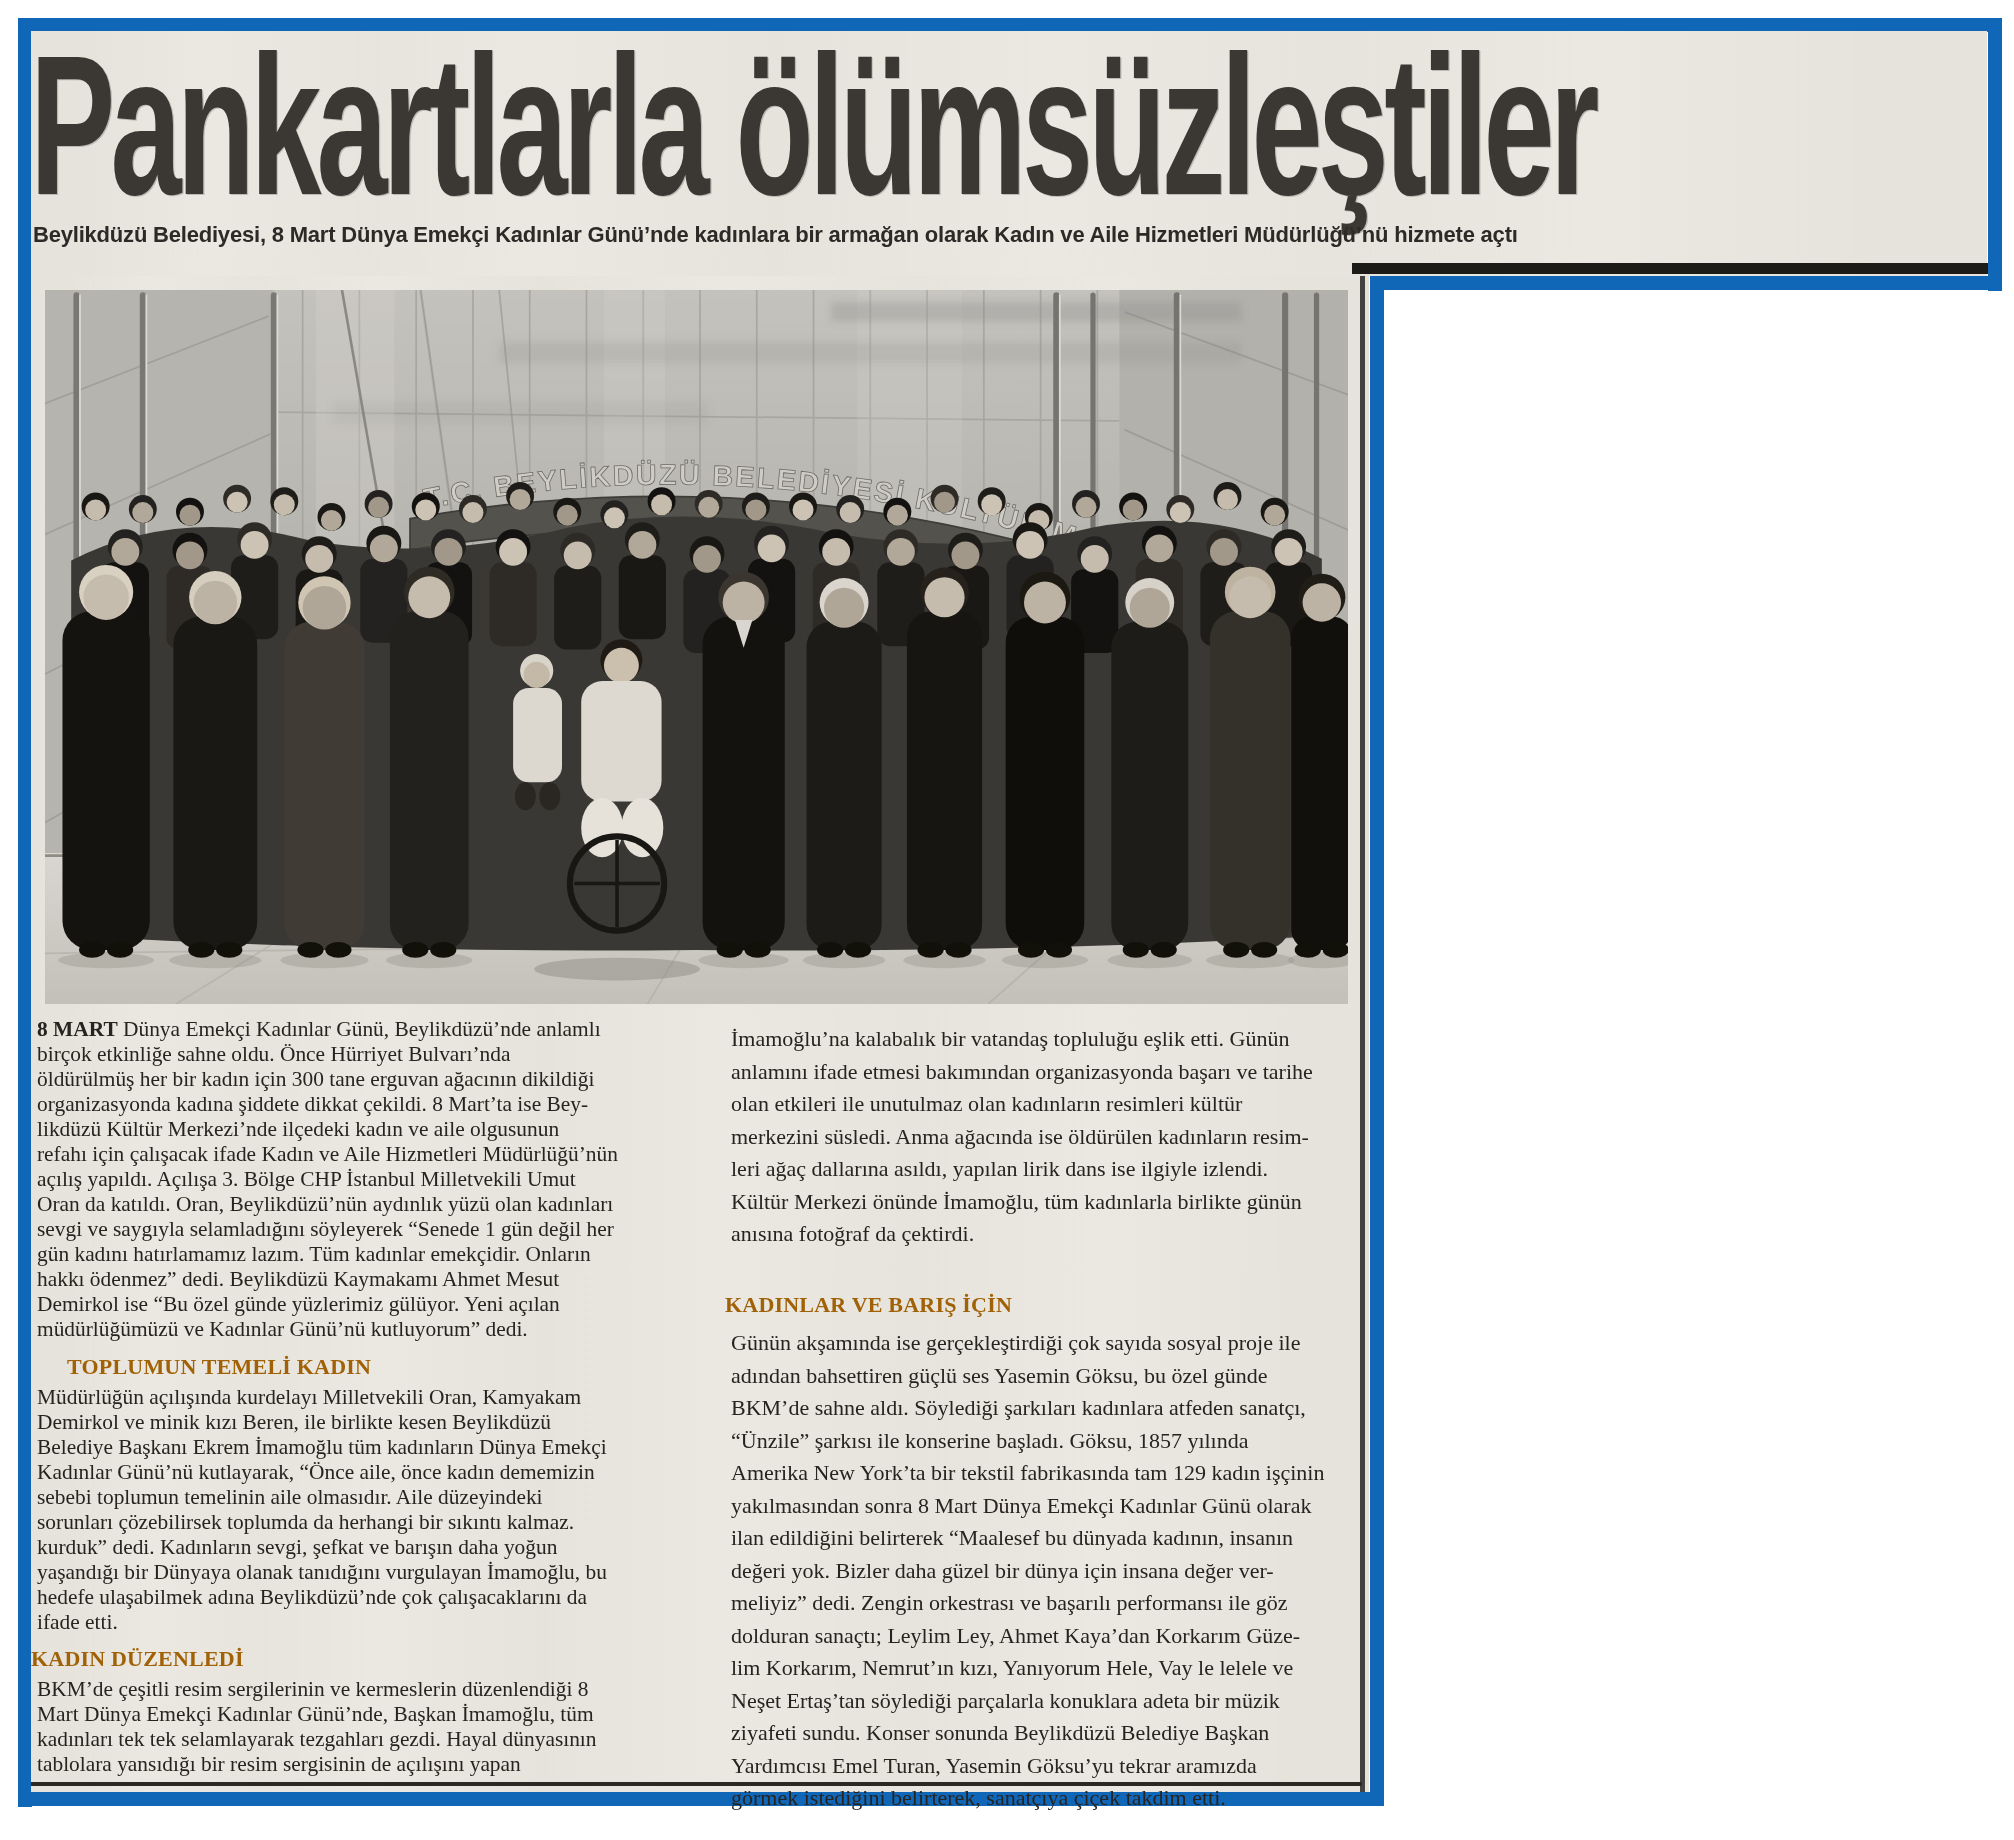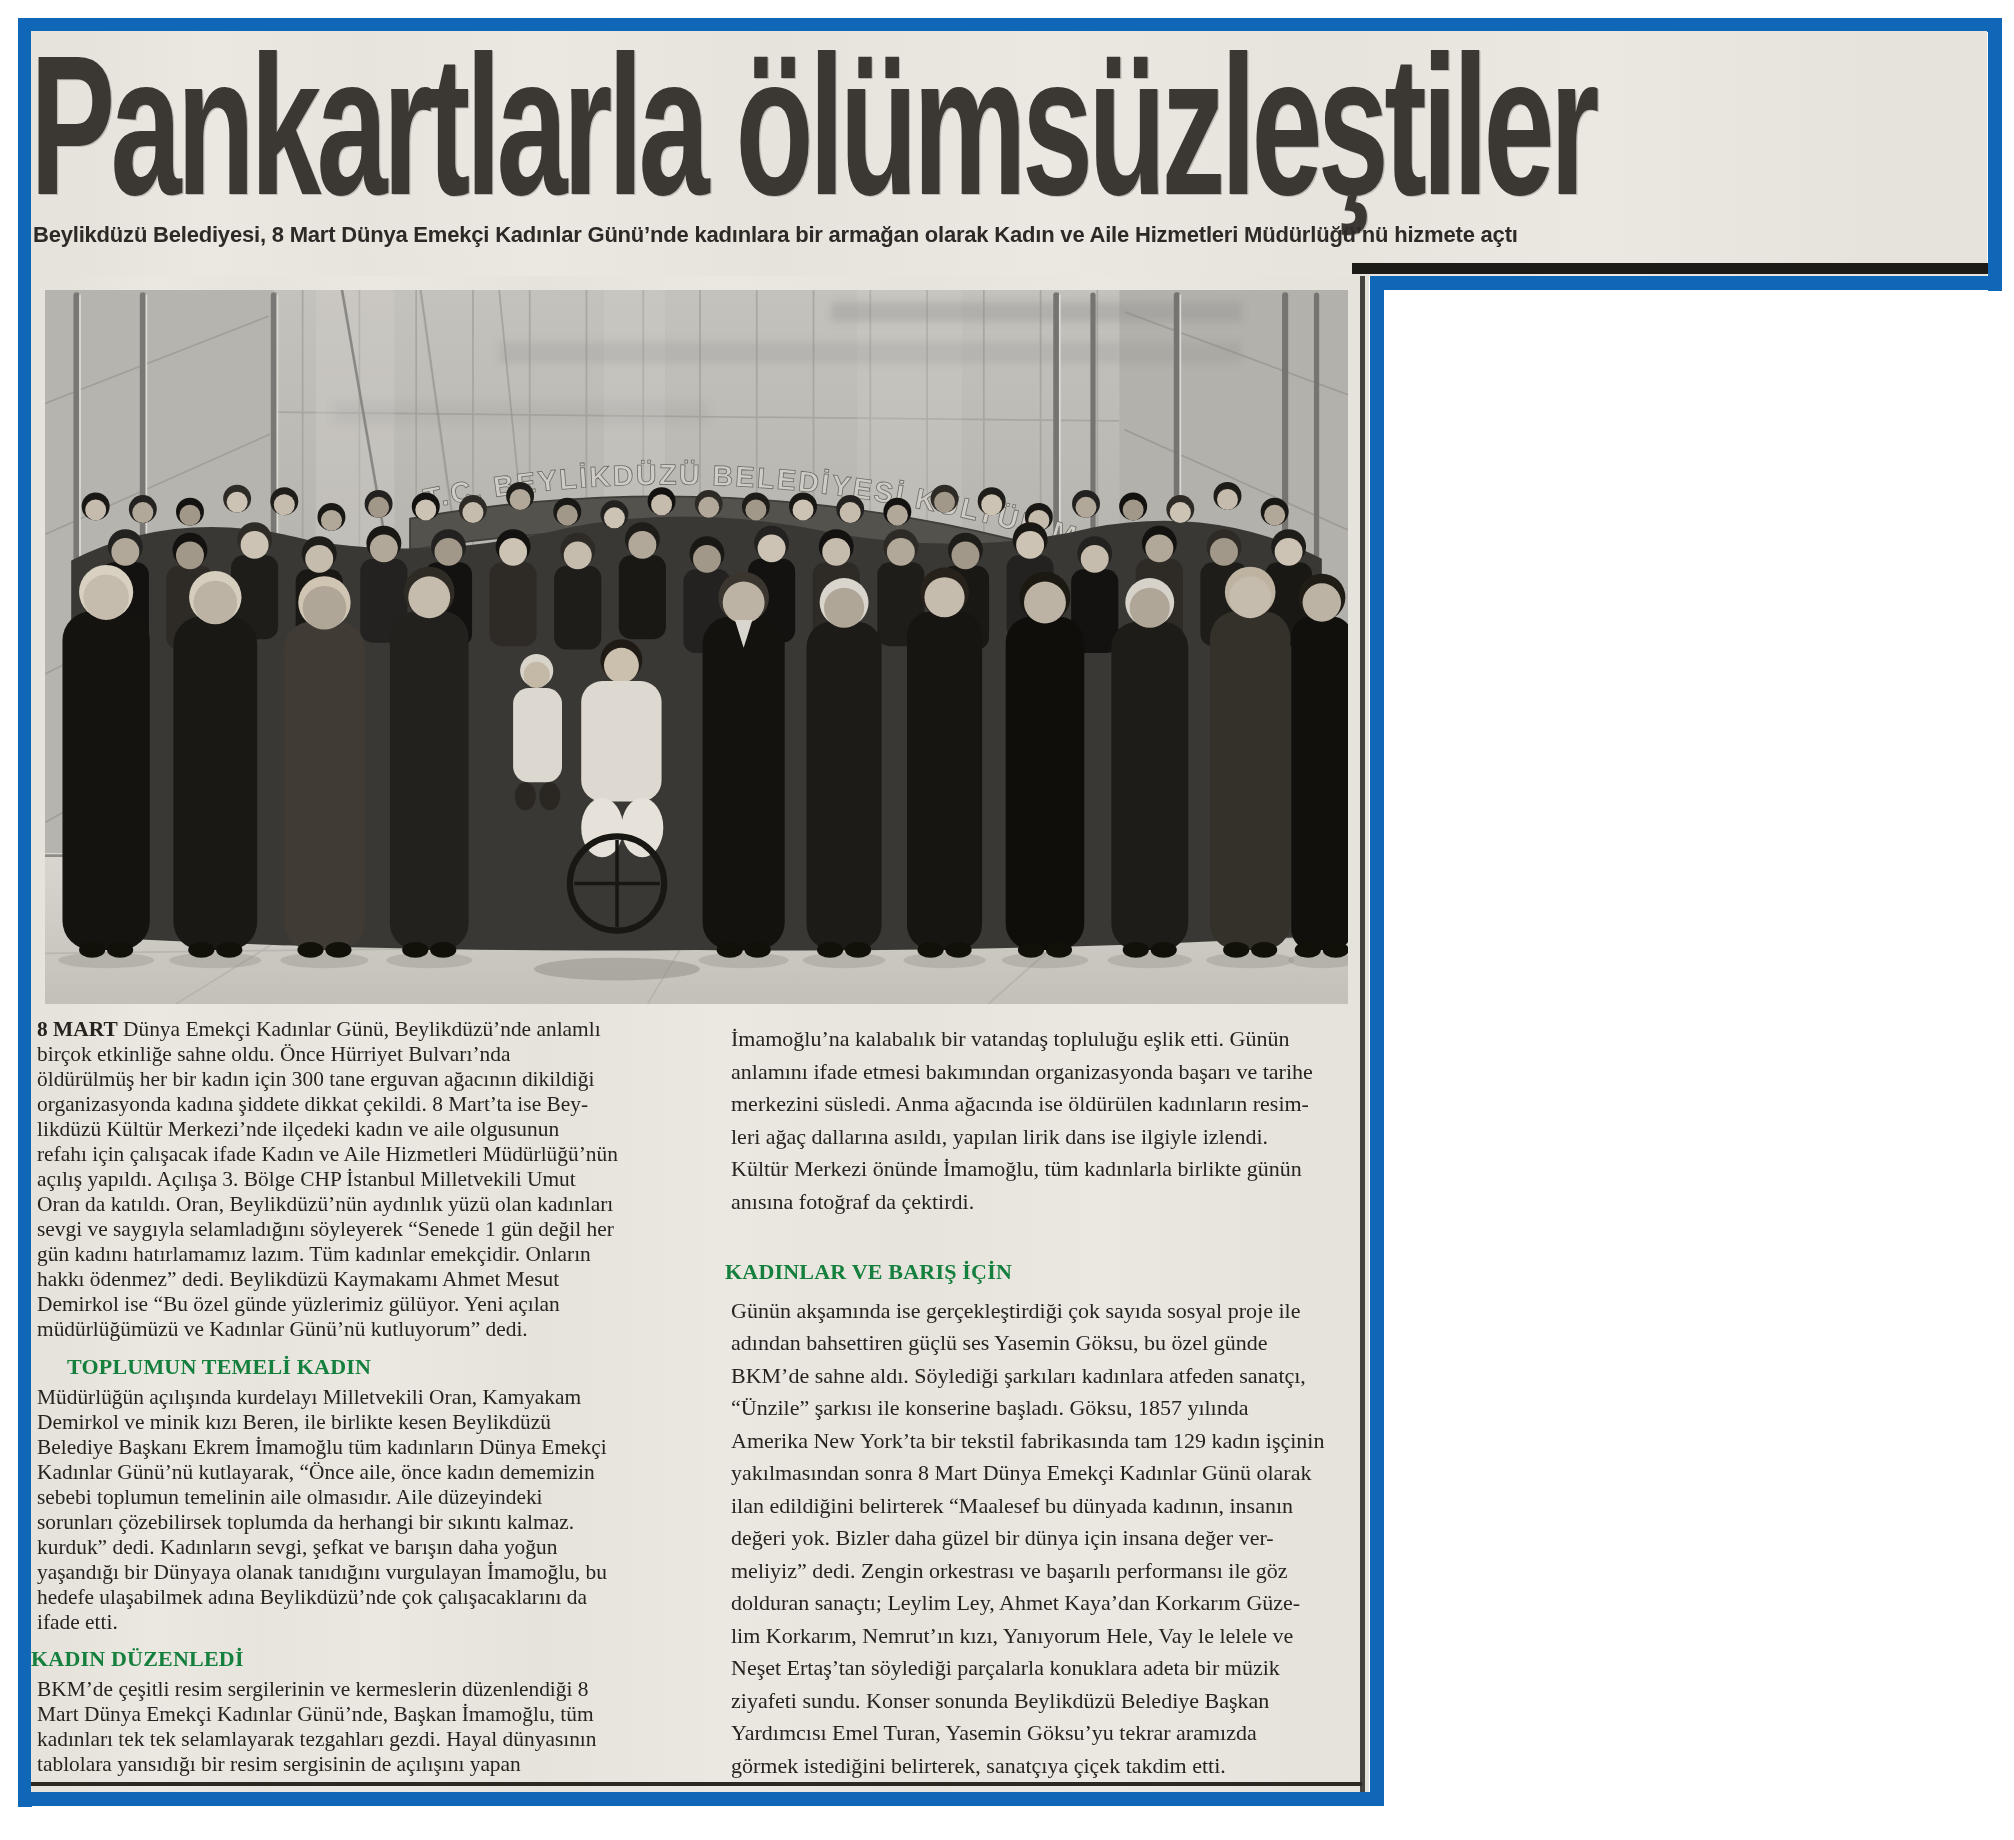--- a/index.html
+++ b/index.html
@@ -51,21 +51,21 @@
     background:#bdbbb5;
   }
   #photo svg{display:block;width:100%;height:100%;}
 
   
   .col{position:absolute;color:#27231f;}
   #col-left{left:31px;top:1011px;width:690px;font-size:21.4px;line-height:25px;}
   #col-right{left:725px;top:1017px;width:638px;font-size:22px;line-height:32.5px;}
   .tline{white-space:nowrap;}
   .col h3{
-    font-size:22px;font-weight:700;margin:0;padding:0;letter-spacing:0.2px;color:#15803d;
+    font-size:22px;font-weight:700;margin:0;padding:0;letter-spacing:0.2px;color:#a16207;
     line-height:inherit;
   }
   #col-left h3.h1{margin-top:12.2px;padding-left:36px;}
   #col-left h3.h2{margin-top:10.5px;}
   #col-right h3.h1{margin-top:38px;}
   .lead{font-weight:700;}
   .para{margin:6px;padding:0;}
 </style>
 </head>
 <body>
@@ -428,20 +428,21 @@
       <div class="tline">Mart Dünya Emekçi Kadınlar Günü’nde, Başkan İmamoğlu, tüm</div>
       <div class="tline">kadınları tek tek selamlayarak tezgahları gezdi. Hayal dünyasının</div>
       <div class="tline">tablolara yansıdığı bir resim sergisinin de açılışını yapan</div>
     </div>
 </div>
 
 <div class="col" id="col-right">
   <div class="para">
       <div class="tline">İmamoğlu’na kalabalık bir vatandaş topluluğu eşlik etti. Günün</div>
       <div class="tline">anlamını ifade etmesi bakımından organizasyonda başarı ve tarihe</div>
+      <div class="tline">olan etkileri ile unutulmaz olan kadınların resimleri kültür</div>
       <div class="tline">merkezini süsledi. Anma ağacında ise öldürülen kadınların resim-</div>
       <div class="tline">leri ağaç dallarına asıldı, yapılan lirik dans ise ilgiyle izlendi.</div>
       <div class="tline">Kültür Merkezi önünde İmamoğlu, tüm kadınlarla birlikte günün</div>
       <div class="tline">anısına fotoğraf da çektirdi.</div>
     </div>
   <h3 class="h1">KADINLAR VE BARIŞ İÇİN</h3>
   <div class="para">
       <div class="tline">Günün akşamında ise gerçekleştirdiği çok sayıda sosyal proje ile</div>
       <div class="tline">adından bahsettiren güçlü ses Yasemin Göksu, bu özel günde</div>
       <div class="tline">BKM’de sahne aldı. Söylediği şarkıları kadınlara atfeden sanatçı,</div>

